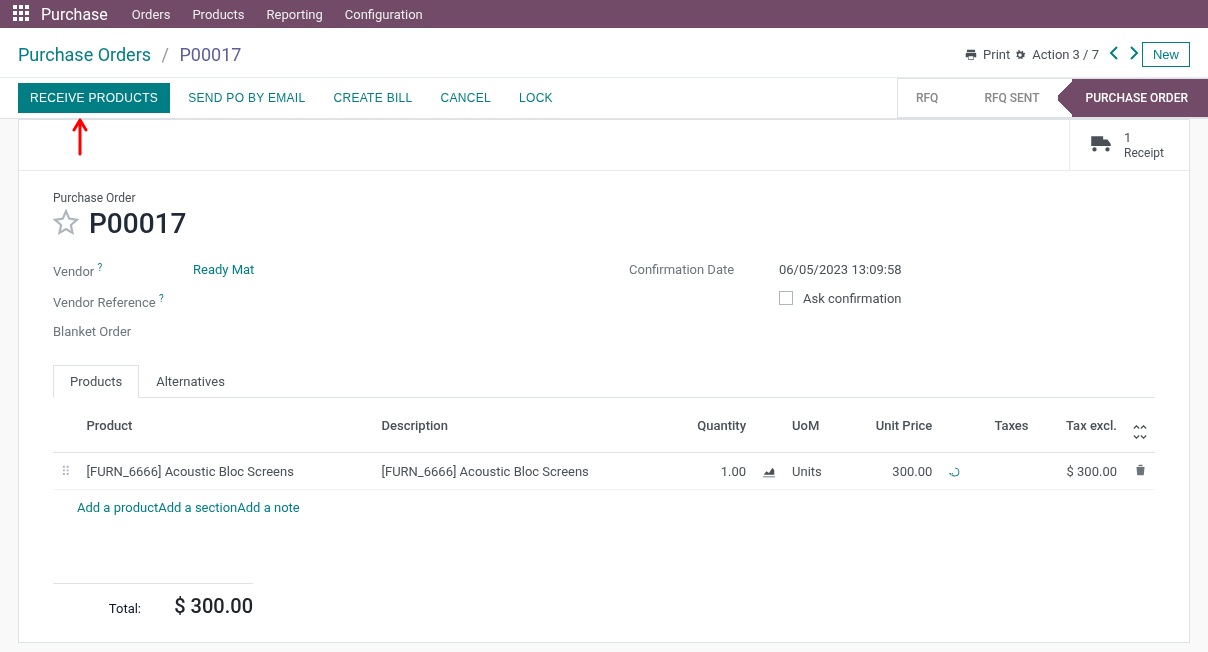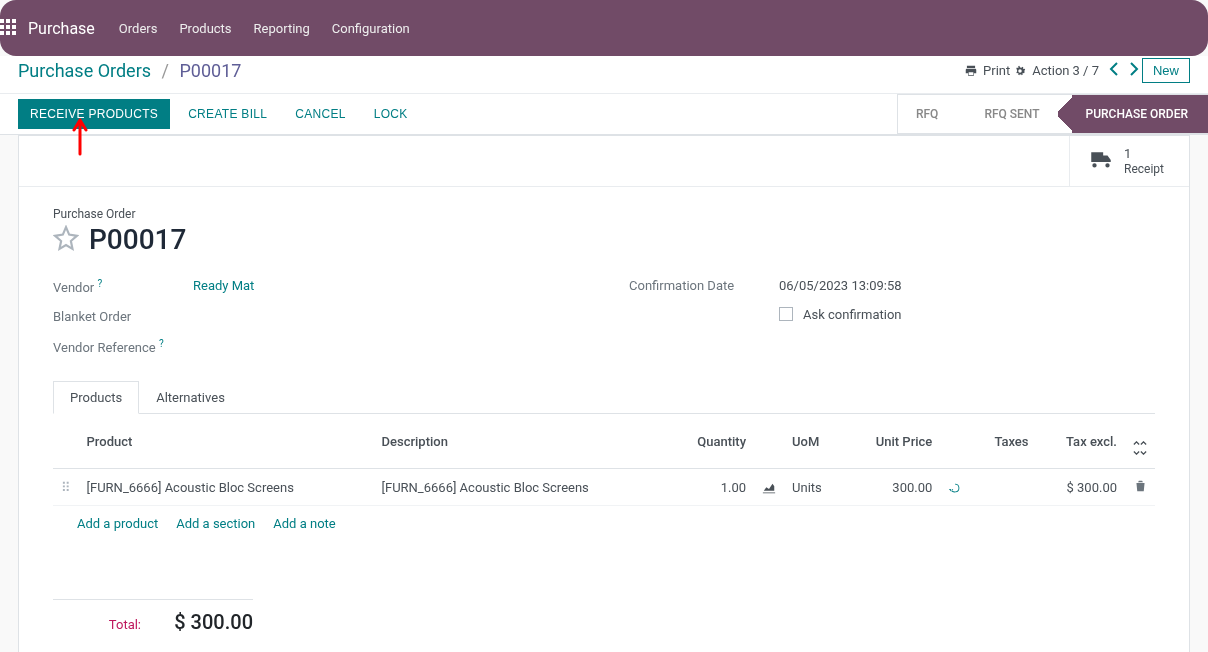--- a/index.html
+++ b/index.html
@@ -1,27 +1,27 @@
 <!DOCTYPE html>
 <html><head>
 <meta charset="utf-8">
 <style>
   * { box-sizing: border-box; margin: 0; padding: 0; }
   body { font-family: -apple-system, BlinkMacSystemFont, "Segoe UI", Roboto, sans-serif; font-size: 13px; color: #495057; background: #f9f9f9; }
 
   
-  .menubar { background: #714B67; color: #fff; display: flex; align-items: center; height: 56px; padding: 0 0; border-radius: 16px; }
+  .menubar { background: #714B67; color: #fff; display: flex; align-items: center; height: 28px; padding: 0 13px; }
   .menubar .apps-icon { width: 18px; height: 18px; display: grid; grid-template-columns: repeat(3,4px); grid-template-rows: repeat(3,4px); gap:2px; margin-right: 10px; cursor: pointer; }
   .menubar .apps-icon span { background: #fff; width:4px; height:4px; }
   .menubar .brand { font-size: 16px; font-weight: 400; margin-right: 24px; }
   .menubar .menu-item { margin-right: 22px; font-size: 13px; cursor: pointer; color: #eee; }
 
   
   .control-panel { background: #fff; border-bottom: 1px solid #dee2e6; }
-  .cp-top { display: flex; align-items: center; justify-content: space-between; padding: 2px 18px 10px 18px; }
+  .cp-top { display: flex; align-items: center; justify-content: space-between; padding: 14px 18px 10px 18px; }
   .breadcrumb { font-size: 18px; color: #5f5e97; }
   .breadcrumb a { color: #017e84; text-decoration: none; }
   .breadcrumb .sep { color: #999; margin: 0 6px; }
   .breadcrumb .current { color: #5f5e97; }
   .cp-right { display: flex; align-items: center; gap: 3px; }
   .cp-btn { display: flex; align-items: center; gap: 5px; cursor: pointer; color: #495057; font-size: 13px; }
   .cp-btn svg { width: 14px; height: 14px; fill: #495057; }
   .pager { display: flex; align-items: center; gap: 10px; color: #495057; font-size: 13px; }
   .pager .arrow { cursor: pointer; color: #017e84; }
   .pager .arrow svg { width: 10px; height: 14px; fill: #017e84; }
@@ -78,26 +78,26 @@
   table.lines { width:100%; border-collapse: collapse; font-size:13px; }
   table.lines th { text-align:left; font-weight:500; color:#495057; padding: 10px 8px; border-bottom:1px solid #dee2e6; }
   table.lines th.right, table.lines td.right { text-align:right; }
   table.lines td { padding: 10px 8px; border-bottom:1px solid #f1f3f5; color:#495057; }
   .handle { color:#adb5bd; cursor:grab; }
   .line-icon svg { width:14px; height:14px; fill:#495057; vertical-align:middle; }
   .line-icon.teal svg { fill:#017e84; }
   .line-delete svg { width:13px; height:13px; fill:#6c757d; cursor:pointer; }
   .optional-cog svg { width:14px; height:14px; fill:#495057; cursor:pointer; }
 
-  .add-links { padding: 10px 8px 60px 24px; display:flex; gap:18px; }
+  .add-links { padding: 10px 8px 60px 24px; display:flex; }
   .add-links a { color:#017e84; text-decoration:none; font-size:13px; cursor:pointer; }
 
   .terms { color:#adb5bd; font-size:13px; padding: 14px 0 0 0; border-top: 0; float:left; }
   .totals { float:right; text-align:right; padding-top:10px; border-top:1px solid #dee2e6; min-width: 200px; margin-top: 4px; }
-  .totals .label { display:inline-block; margin-right: 30px; font-size:13px; color:#be185d; }
+  .totals .label { display:inline-block; margin-right: 30px; font-size:13px; color:#0f172a; }
   .totals .value { font-size:20px; font-weight:500; color:#212529; }
 
   .bottom-row { display:flex; justify-content:space-between; align-items:flex-start; margin-top: 4px; }
 
   
   .red-arrow { position: absolute; left: 70px; top: 118px; pointer-events:none; }
   .red-arrow svg { width: 20px; height: 40px; }
   .page-wrap { position: relative; }
 </style>
 </head>
@@ -153,20 +153,21 @@
                 <path d="M1 1l6 6-6 6" stroke="#017e84" stroke-width="2" fill="none"></path>
               </svg></span>
         </div>
         <button class="new-btn">New</button>
       </div>
     </div>
 
     <div class="cp-bottom">
       <div class="btn-row">
         <button class="btn-primary">RECEIVE PRODUCTS</button>
+        <button class="btn-secondary">SEND PO BY EMAIL</button>
         <button class="btn-secondary">CREATE BILL</button>
         <button class="btn-secondary">CANCEL</button>
         <button class="btn-secondary">LOCK</button>
       </div>
       <div class="statusbar">
         <div class="status-step first">RFQ</div>
         <div class="status-step">RFQ SENT</div>
         <div class="status-step active">PURCHASE ORDER</div>
       </div>
     </div>
@@ -205,25 +206,25 @@
         </div>
 
         <div class="form-grid">
 
           <div>
             <div class="field-row">
               <div class="field-label"><span>Vendor</span> <span class="help">?</span></div>
               <div class="field-value"><a href="#">Ready Mat</a></div>
             </div>
             <div class="field-row" style="margin-top:14px;">
+              <div class="field-label"><span>Vendor Reference</span> <span class="help">?</span></div>
+              <div class="field-value"></div>
+            </div>
+            <div class="field-row" style="margin-top:14px;">
               <div class="field-label">Blanket Order</div>
-              <div class="field-value"></div>
-            </div>
-            <div class="field-row" style="margin-top:14px;">
-              <div class="field-label"><span>Vendor Reference</span> <span class="help">?</span></div>
               <div class="field-value"></div>
             </div>
           </div>
 
           <div>
             <div class="field-row">
               <div class="field-label" style="width:150px;">Confirmation Date</div>
               <div class="field-value">06/05/2023 13:09:58</div>
             </div>
             <div class="field-row" style="margin-top:14px;">

